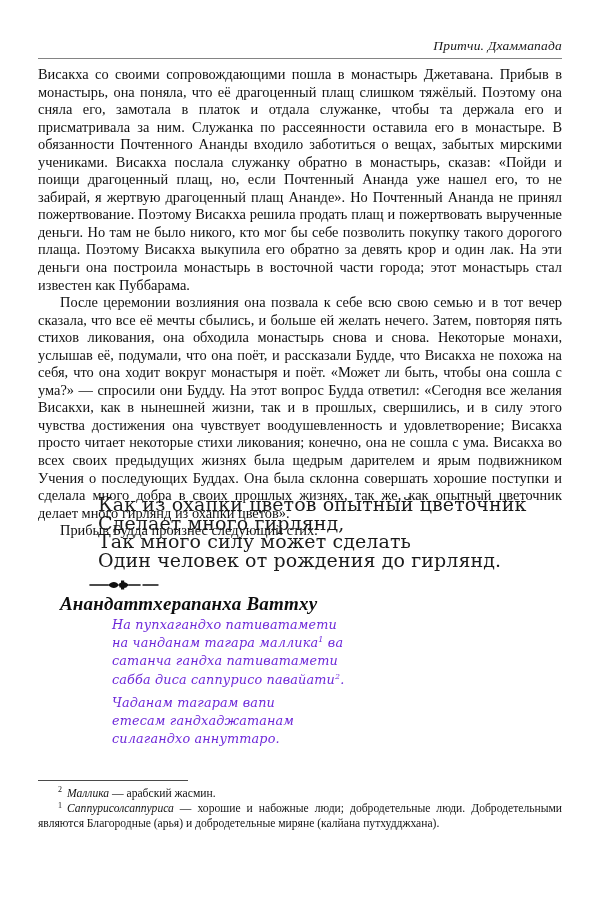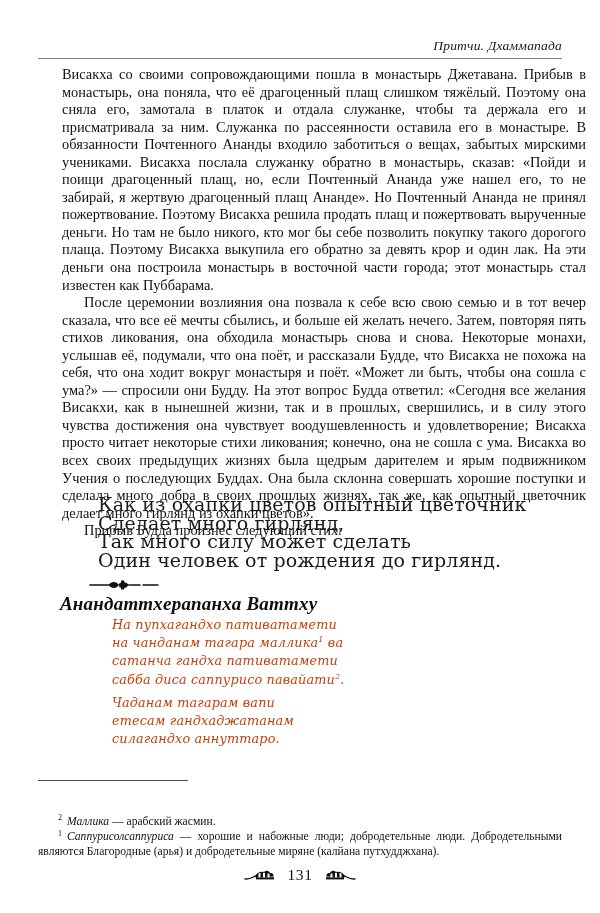--- a/index.html
+++ b/index.html
@@ -53,21 +53,20 @@
     border-top: 1px solid #6e6e6e;
     opacity: .85;
   }
 
   
   .body-block {
     position: absolute;
     left: 38px;
     top: 66px;
     width: 524px;
-    margin-left: 24px;
   }
   .para {
     margin: 0;
     text-align: justify;
     text-justify: inter-word;
     font-size: 14.4px;
     line-height: 17.55px;
     text-indent: 0;
     hyphens: manual;
   }
@@ -127,42 +126,41 @@
   }
   .pali.stanza-1 { top: 616px; }
   .pali.stanza-2 { top: 694px; }
   .pali .pline {
     font-family: "DejaVu Serif", "Liberation Serif", serif;
     font-style: italic;
     font-size: 12.8px;
     line-height: 18.2px;
     letter-spacing: .15px;
     white-space: nowrap;
-    color: #c2410c;
+    color: #6d28d9;
   }
   .pali .pline sup {
     font-size: 8px;
     line-height: 0;
     vertical-align: super;
   }
 
   
   .fn-rule {
     position: absolute;
     left: 38px;
     top: 780px;
     width: 150px;
     border-top: 1px solid #4a4a4a;
   }
   .footnotes {
     position: absolute;
     left: 38px;
     top: 787px;
     width: 524px;
-    margin-top: 28px;
   }
   .fn {
     margin: 0 0 1px 0;
     font-size: 11.6px;
     line-height: 14.4px;
     text-align: justify;
     text-indent: 20px;
     color: #131313;
   }
   .fn .marker {
@@ -263,37 +261,14 @@
   <div class="fn-rule"></div>
   <div class="footnotes">
     <p class="fn">
       <span class="marker">2</span><span class="term">Маллика</span><span> — арабский жасмин.</span>
     </p>
     <p class="fn">
       <span class="marker">1</span><span class="term">Саппурисолсаппуриса</span><span> — хорошие и набожные люди; добродетельные люди. Добродетельными являются Благородные (арья) и добродетельные миряне (калйана путхудджхана).</span>
     </p>
   </div>
 
-  <div class="folio">
-    <span class="folio-orn left">
-      <svg width="34" height="14" viewBox="0 0 34 14" aria-hidden="true">
-        <path d="M1 11 C6 11, 9 9.5, 11 8" stroke="#111" stroke-width="1.4" fill="none" stroke-linecap="round"></path>
-        <path d="M11 8 C13 4.5, 17 3, 20 4 C22 2, 25 2.5, 26 5 C28 4.5, 30 6, 29.5 8.5 L11.5 9.5 Z" fill="#111"></path>
-        <rect x="12" y="9.2" width="18" height="2.2" fill="#111"></rect>
-        <rect x="14.5" y="5.2" width="2" height="4.2" fill="#fff"></rect>
-        <rect x="19" y="4.8" width="2" height="4.6" fill="#fff"></rect>
-        <rect x="23.5" y="5.6" width="2" height="3.8" fill="#fff"></rect>
-      </svg>
-    </span>
-    <span class="folio-num">131</span>
-    <span class="folio-orn right">
-      <svg width="34" height="14" viewBox="0 0 34 14" aria-hidden="true">
-        <path d="M1 11 C6 11, 9 9.5, 11 8" stroke="#111" stroke-width="1.4" fill="none" stroke-linecap="round"></path>
-        <path d="M11 8 C13 4.5, 17 3, 20 4 C22 2, 25 2.5, 26 5 C28 4.5, 30 6, 29.5 8.5 L11.5 9.5 Z" fill="#111"></path>
-        <rect x="12" y="9.2" width="18" height="2.2" fill="#111"></rect>
-        <rect x="14.5" y="5.2" width="2" height="4.2" fill="#fff"></rect>
-        <rect x="19" y="4.8" width="2" height="4.6" fill="#fff"></rect>
-        <rect x="23.5" y="5.6" width="2" height="3.8" fill="#fff"></rect>
-      </svg>
-    </span>
-  </div>
 
 </div>
 
 </body></html>

